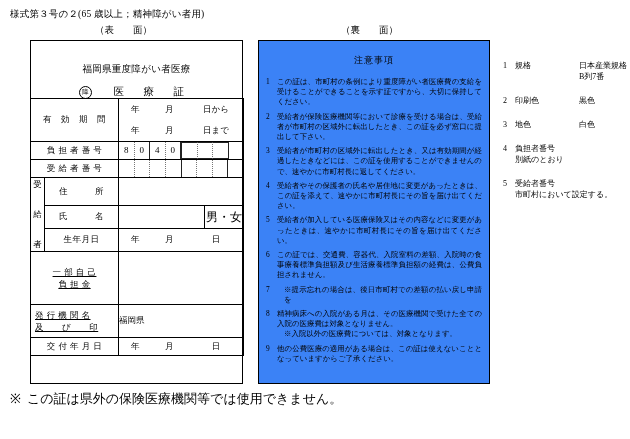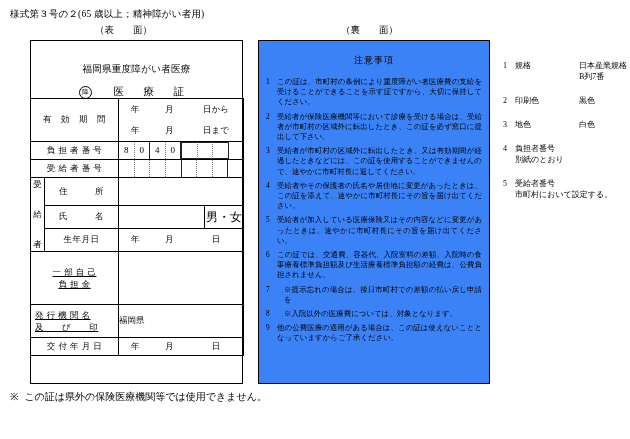--- a/index.html
+++ b/index.html
@@ -160,21 +160,21 @@
     font-size: 8.5px;
     line-height: 12px;
     letter-spacing: 0.5px;
     text-decoration: underline;
   }
 
   
   .footnote {
     position: absolute;
     left: 10px; top: 389px;
-    font-size: 10px;
+    font-size: 13px;
     white-space: nowrap;
   }
   .footnote .mark { margin-right: 6px; }
 
   
   .backcard {
     position: absolute;
     left: 258px; top: 40px;
     width: 232px; height: 344px;
     border: 1.2px solid #000;
@@ -412,20 +412,21 @@
       <div class="note">
         <div class="note-num">7</div>
         <div class="note-body">
           <span class="sub">※提示忘れの場合は、後日市町村での差額の払い戻し申請を</span>
         </div>
       </div>
 
       <div class="note">
         <div class="note-num">8</div>
         <div class="note-body">
+          <span>精神病床への入院がある月は、その医療機関で受けた全ての入院の医療費は対象となりません。</span>
           <span class="sub">※入院以外の医療費については、対象となります。</span>
         </div>
       </div>
 
       <div class="note">
         <div class="note-num">9</div>
         <div class="note-body">
           <span>他の公費医療の適用がある場合は、この証は使えないこととなっていますからご了承ください。</span>
         </div>
       </div>

